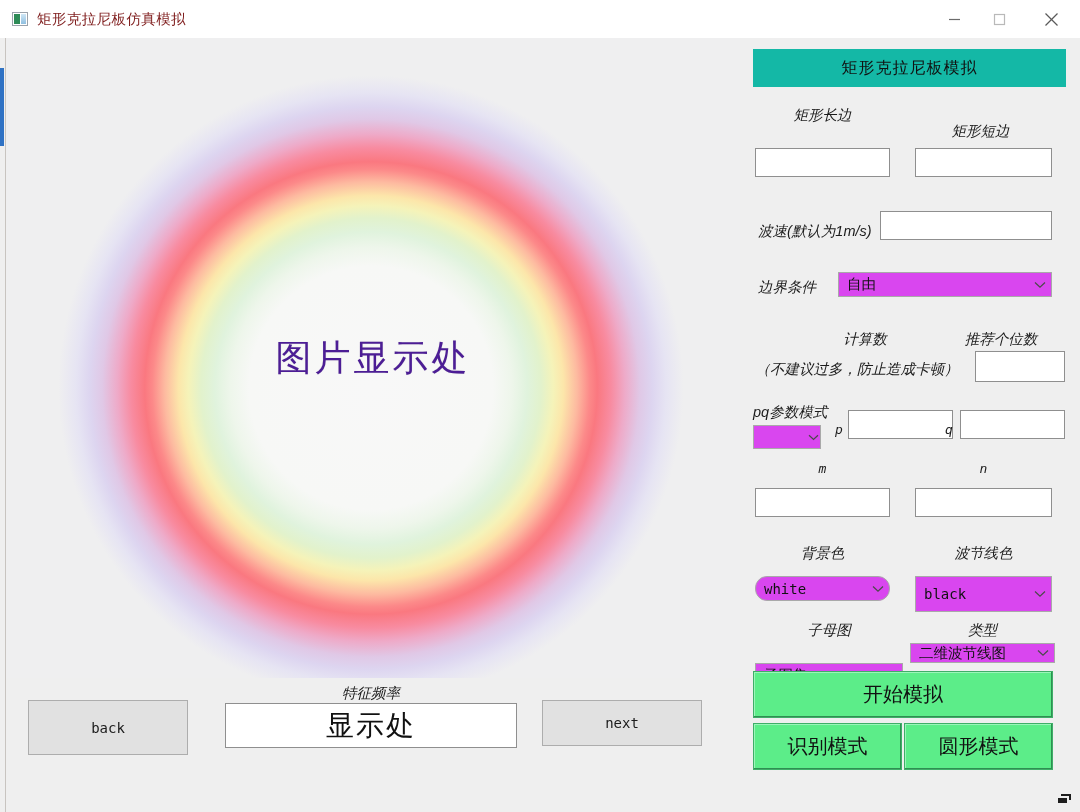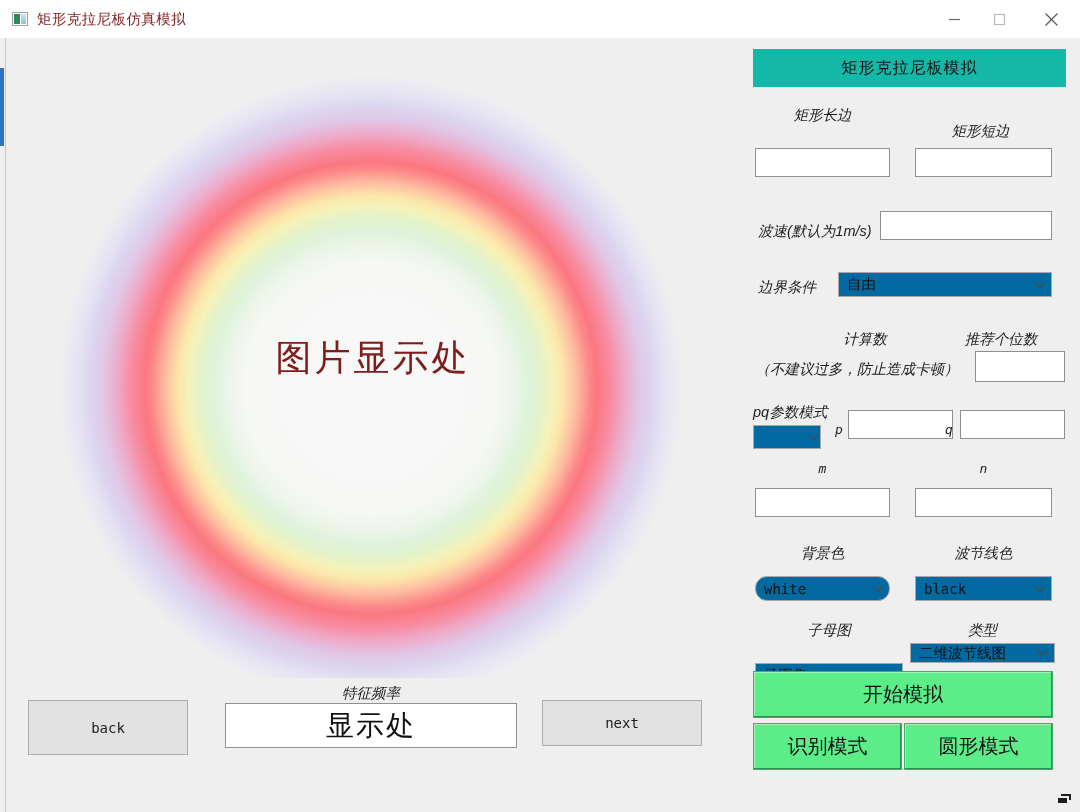--- a/index.html
+++ b/index.html
@@ -71,21 +71,21 @@
         rgba(224,200,230,1)   43.0%,
         rgba(221,213,240,1)   45.0%,
         rgba(230,228,243,1)   47.2%,
         rgba(239,239,240,1)   50%);
     filter:blur(0.3px);
   }
   .canvas-label{
     position:absolute;left:0;top:0;width:734px;height:640px;
     display:flex;align-items:center;justify-content:center;
     font-family:"DejaVu Serif","Liberation Serif",serif;
-    font-size:36px;color:#7f1d1d;letter-spacing:3px;
+    font-size:36px;color:#4c1d95;letter-spacing:3px;
     text-shadow:0 0 1px rgba(0,0,0,.15);
     text-align:right;
   }
 
   
   .btm{
     position:absolute;left:6px;top:678px;width:734px;height:134px;background:#efefef;
   }
   .flatbtn{
     position:absolute;background:#e1e1e1;border:1px solid #adadad;
@@ -117,21 +117,21 @@
   }
   .lbl{position:absolute;font-size:14.5px;color:#1b1b1b;text-align:center;font-style:italic;}
   .lbl-left-al{text-align:left;}
   .lbl-mono{font-family:"DejaVu Sans Mono","Liberation Mono",monospace;font-size:13px;}
   .tbox{
     position:absolute;background:#ffffff;border:1px solid #8f8f8f;box-sizing:border-box;
     font-size:14px;color:#111;padding:0 5px;outline:none;
     font-family:"Liberation Sans","DejaVu Sans",sans-serif;
   }
   .combo{
-    position:absolute;background:#0369a1;border:1px solid #a9a9a9;box-sizing:border-box;
+    position:absolute;background:#d946ef;border:1px solid #a9a9a9;box-sizing:border-box;
     display:flex;align-items:center;font-size:14.5px;color:#111;padding-left:8px;
   }
   .combo .cv{flex:1;white-space:nowrap;overflow:hidden;}
   .combo .chev{
     width:22px;display:flex;align-items:center;justify-content:center;color:#4a4a4a;
   }
   .combo.mono .cv{font-family:"DejaVu Sans Mono","Liberation Mono",monospace;font-size:14px;}
 
   .greenbtn{
     position:absolute;background:#5ced89;border:1px solid #3fae68;
@@ -240,21 +240,21 @@
     <div class="lbl" style="left:15px;top:506px;width:135px;">背景色</div>
     <div class="lbl" style="left:175px;top:506px;width:137px;">波节线色</div>
     <div class="combo mono" style="left:15px;top:538px;width:135px;height:25px;border-radius:12px;">
       <span class="cv">white</span>
       <span class="chev">
         <svg width="12" height="8" viewBox="0 0 12 8">
             <polyline points="1,1.5 6,6.2 11,1.5" fill="none" stroke="#4a4a4a" stroke-width="1.2"></polyline>
           </svg>
       </span>
     </div>
-    <div class="combo mono" style="left:175px;top:538px;width:137px;height:25px;">
+    <div class="combo mono" style="left:175px;top:538px;width:137px;height:36px;">
       <span class="cv">black</span>
       <span class="chev">
         <svg width="12" height="8" viewBox="0 0 12 8">
             <polyline points="1,1.5 6,6.2 11,1.5" fill="none" stroke="#4a4a4a" stroke-width="1.2"></polyline>
           </svg>
       </span>
     </div>
 
     <div class="lbl" style="left:15px;top:583px;width:148px;">子母图</div>
     <div class="lbl" style="left:170px;top:583px;width:145px;">类型</div>

